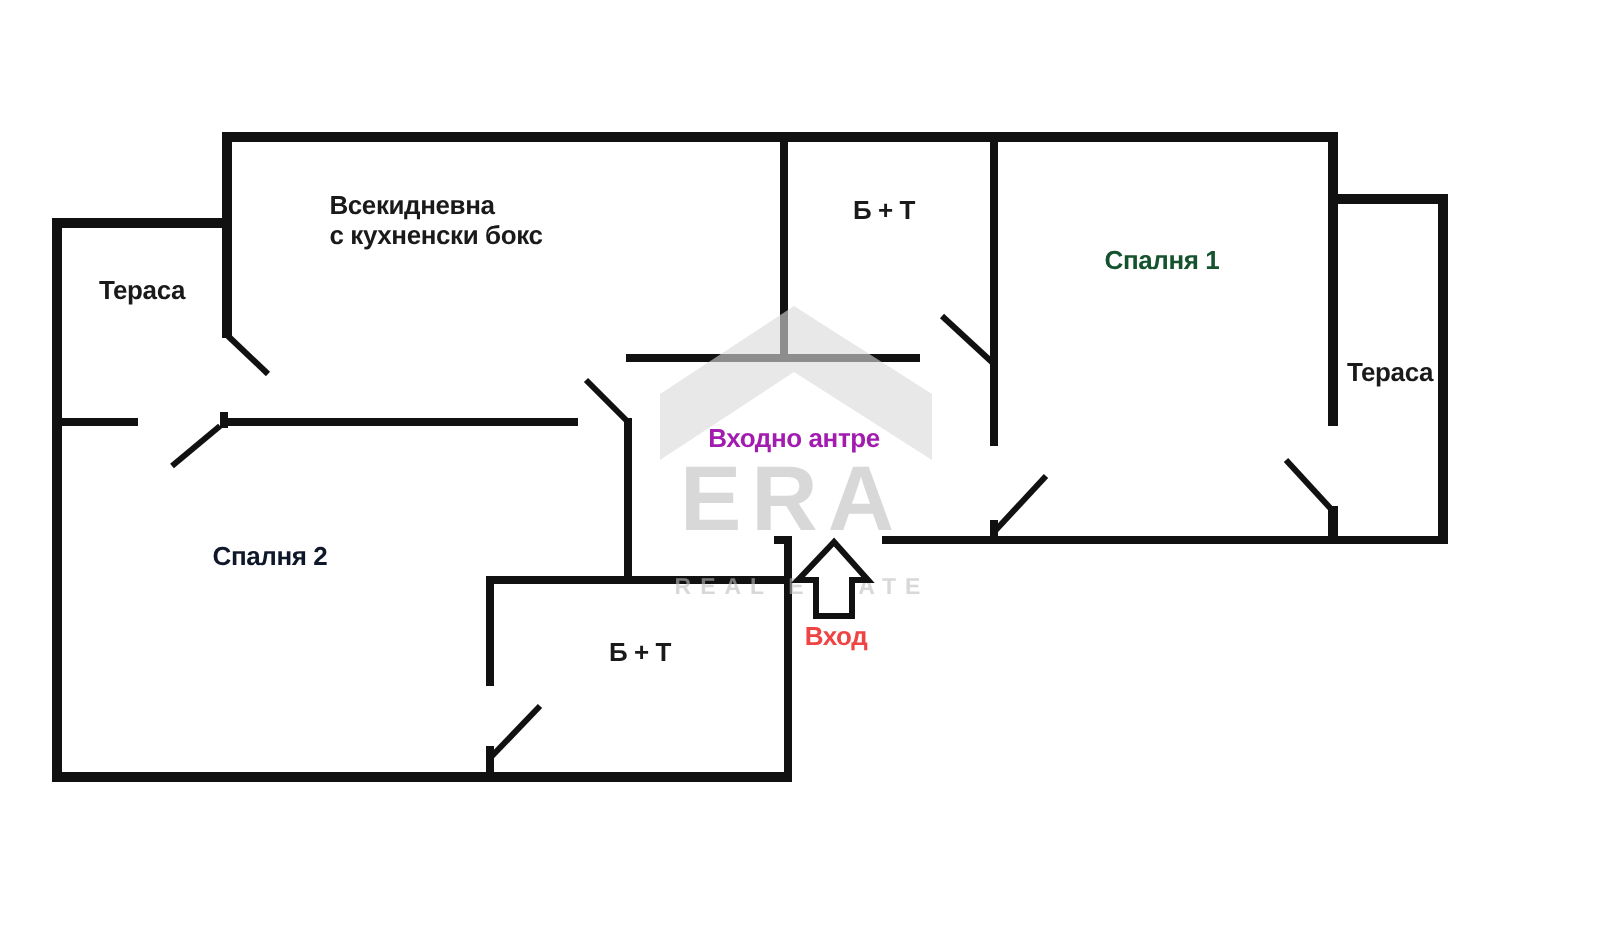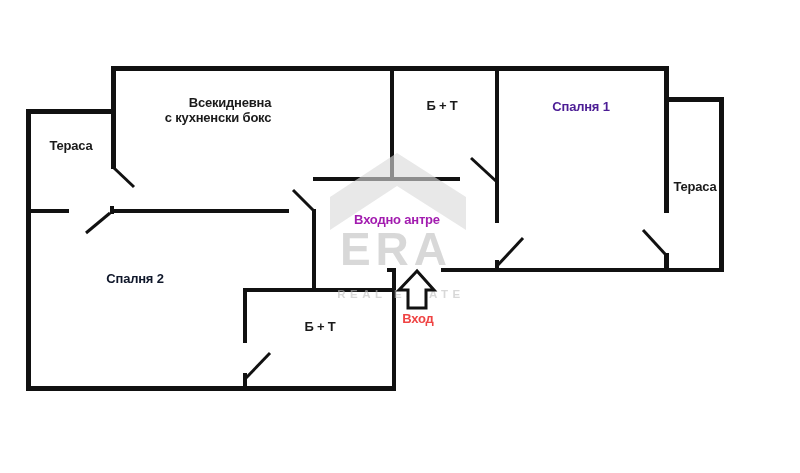--- a/index.html
+++ b/index.html
@@ -18,21 +18,21 @@
   #door-layer{
     position:absolute;left:0;top:0;z-index:1;
   }
   .room-label{
     position:absolute;
     transform:translate(-50%,-50%);
     font:700 13px/15px "Liberation Sans", sans-serif;
     letter-spacing:-0.2px;
     color:#1a1a1a;
     white-space:pre-line;
-    text-align:right;
+    text-align:left;
     z-index:3;
   }
   
   #watermark{position:absolute;left:0;top:0;width:800px;height:473px;z-index:2;pointer-events:none;}
   #wm-chevron{
     position:absolute;left:330px;top:153px;width:136px;height:77px;
     background:rgba(218,218,218,0.62);
     clip-path:polygon(0px 44px,67px 0px,136px 44px,136px 77px,67px 33px,0px 77px);
   }
   #wm-brand{
@@ -101,21 +101,21 @@
 
   <svg id="arrow-layer" width="800" height="473">
     <polygon id="entrance-arrow" fill="#ffffff" stroke="#111111" stroke-width="3" stroke-linejoin="miter" points="417,271 399,290 408,290 408,308 426,308 426,290 434,290"></polygon>
   </svg>
 
   <div id="labels">
       <div class="room-label" style="left: 71px; top: 145px; color: rgb(26, 26, 26);">Тераса</div>
       <div class="room-label" style="left: 218px; top: 110px; color: rgb(26, 26, 26);">Всекидневна
 с кухненски бокс</div>
       <div class="room-label" style="left: 442px; top: 105px; color: rgb(26, 26, 26);">Б + Т</div>
-      <div class="room-label" style="left: 581px; top: 106px; color: #4c1d95;">Спалня 1</div>
+      <div class="room-label" style="left: 581px; top: 130px; color: #14532d;">Спалня 1</div>
       <div class="room-label" style="left: 695px; top: 186px; color: rgb(26, 26, 26);">Тераса</div>
       <div class="room-label" style="left: 397px; top: 219px; color: #a21caf;">Входно антре</div>
       <div class="room-label" style="left: 135px; top: 278px; color: #0f172a;">Спалня 2</div>
       <div class="room-label" style="left: 320px; top: 326px; color: rgb(26, 26, 26);">Б + Т</div>
       <div class="room-label" style="left: 418px; top: 318px; color: #ef4444;">Вход</div>
     </div>
 
 </div>
 
 </body></html>

